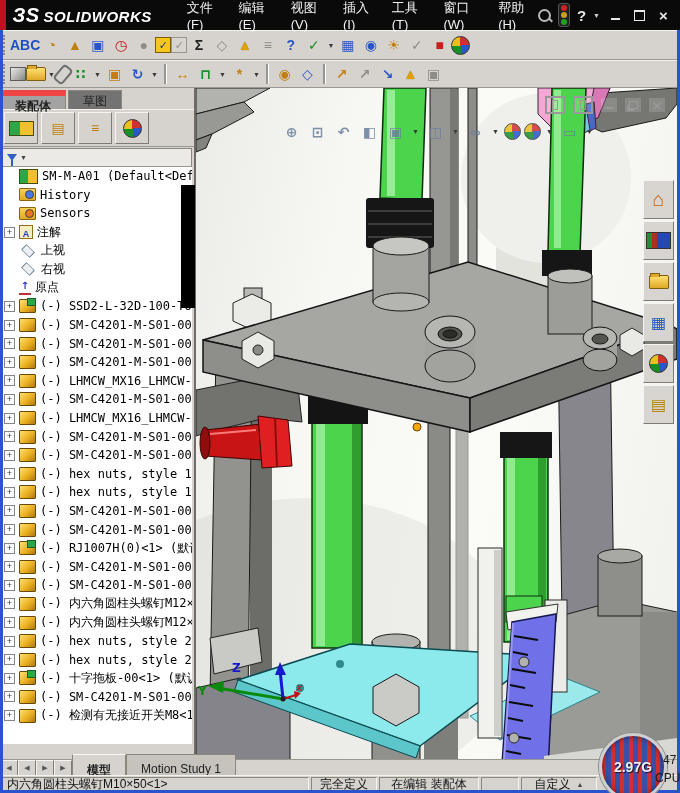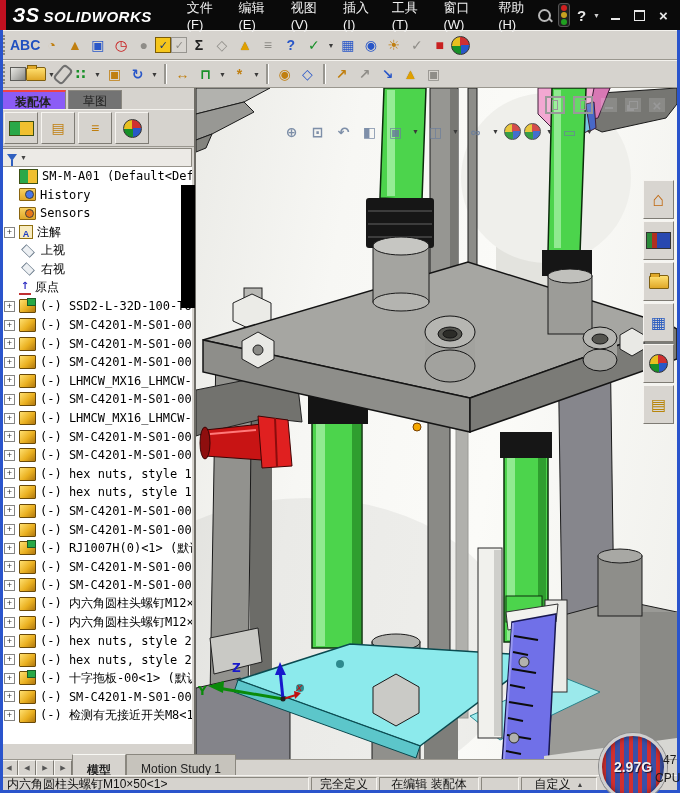--- a/index.html
+++ b/index.html
@@ -50,21 +50,21 @@
   .k-globe-s{min-width:15px;width:15px;height:15px;opacity:.85;}
   .k-folder{min-width:18px;width:18px;height:12px;background:linear-gradient(#ffe070,#e0a828);border:1px solid #806010;border-radius:2px 2px 1px 1px;position:relative;}
   .k-folder::before{content:"";position:absolute;left:0;top:-3px;width:8px;height:3px;background:#e0a828;border:1px solid #806010;border-bottom:none;}
   .k-clip{min-width:8px;width:8px;height:15px;border:2px solid #6f6f6f;border-radius:4px;transform:rotate(40deg);}
   .k-cube-gray{min-width:14px;width:14px;height:12px;background:linear-gradient(135deg,#e8e8e4,#b0b0ac 60%,#84847f);border:1px solid #5c5c58;}
   .k-hud{color:#6a7e9c;font-size:14px;opacity:.85;}
   
   #left-panel{left:0;top:88px;width:196px;bottom:33px;background:#d6d3ce;border-right:2px solid #6e6c66;box-sizing:border-box;z-index:20;}
   #panel-tabs{display:flex;height:19px;padding-top:2px;}
   .ptab{padding:2px 14px;font-size:12px;border:1px solid #8a877f;border-bottom:none;background:#737373;margin-right:2px;color:#222;}
-  .ptab.active{background:#8b5cf6;font-weight:bold;border-top:2px solid #ef4444;}
+  .ptab.active{background:#a3a3a3;font-weight:bold;border-top:6px solid #ef4444;}
   #fm-toolbar{display:flex;align-items:center;height:36px;border-top:1px solid #f4f2ee;border-bottom:1px solid #9a978f;padding-left:4px;gap:3px;}
   .fmbtn{width:32px;height:30px;display:flex;align-items:center;justify-content:center;background:#d6d3ce;border:1px solid;border-color:#f6f4f0 #7e7b74 #7e7b74 #f6f4f0;font-size:15px;font-weight:bold;}
   .k-root-art{width:18px;height:13px;background:linear-gradient(90deg,#2aa848 0 45%,#f0c030 45%);border:1px solid #3c5014;}
   #fm-chevron{margin-left:auto;margin-right:8px;font-size:13px;color:#333;}
   #filter-row{height:17px;margin:1px 2px;border:1px solid #8a877f;background:#eceae6;display:flex;align-items:center;padding-left:4px;gap:3px;}
   .funnel{width:0;height:0;border-left:5px solid transparent;border-right:5px solid transparent;border-top:7px solid #3060c0;position:relative;}
   .funnel::after{content:"";position:absolute;left:-1px;top:-1px;width:2px;height:9px;background:#3060c0;}
   #tree{position:absolute;left:0;top:78px;right:2px;bottom:16px;background:#fff;overflow:hidden;border-top:1px solid #9a978f;}
   .trow{height:18.6px;display:flex;align-items:center;white-space:nowrap;
         font-family:"DejaVu Sans Mono","Liberation Mono",monospace;font-size:12px;color:#000;padding-left:4px;}

